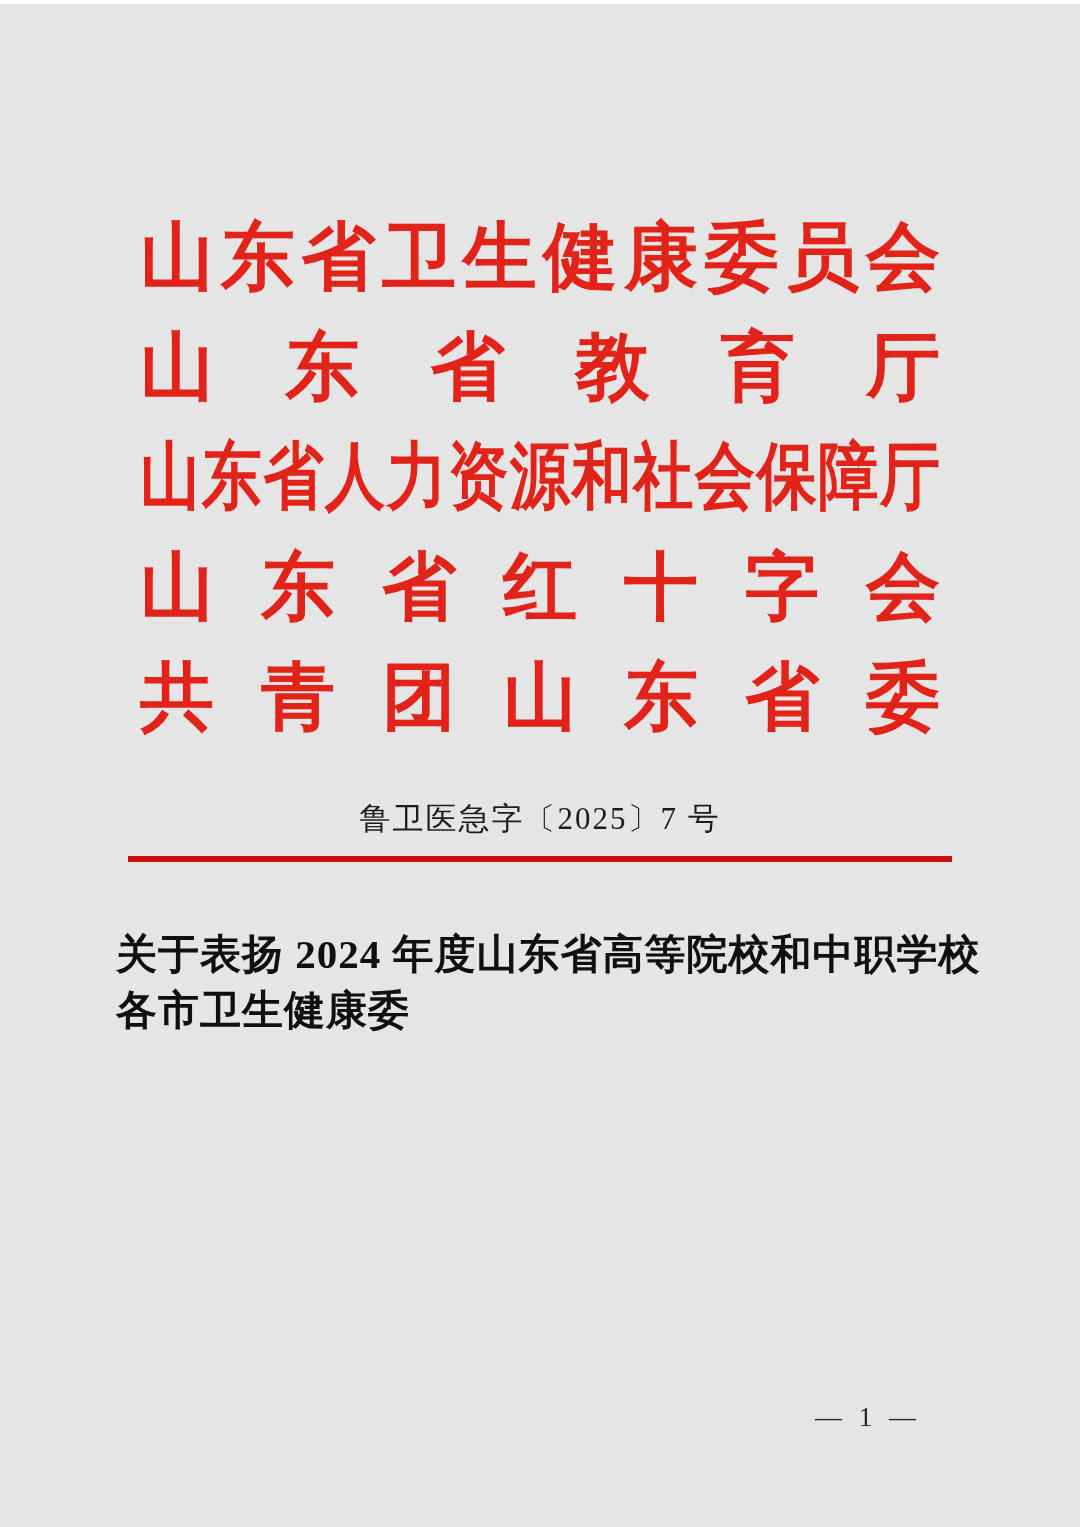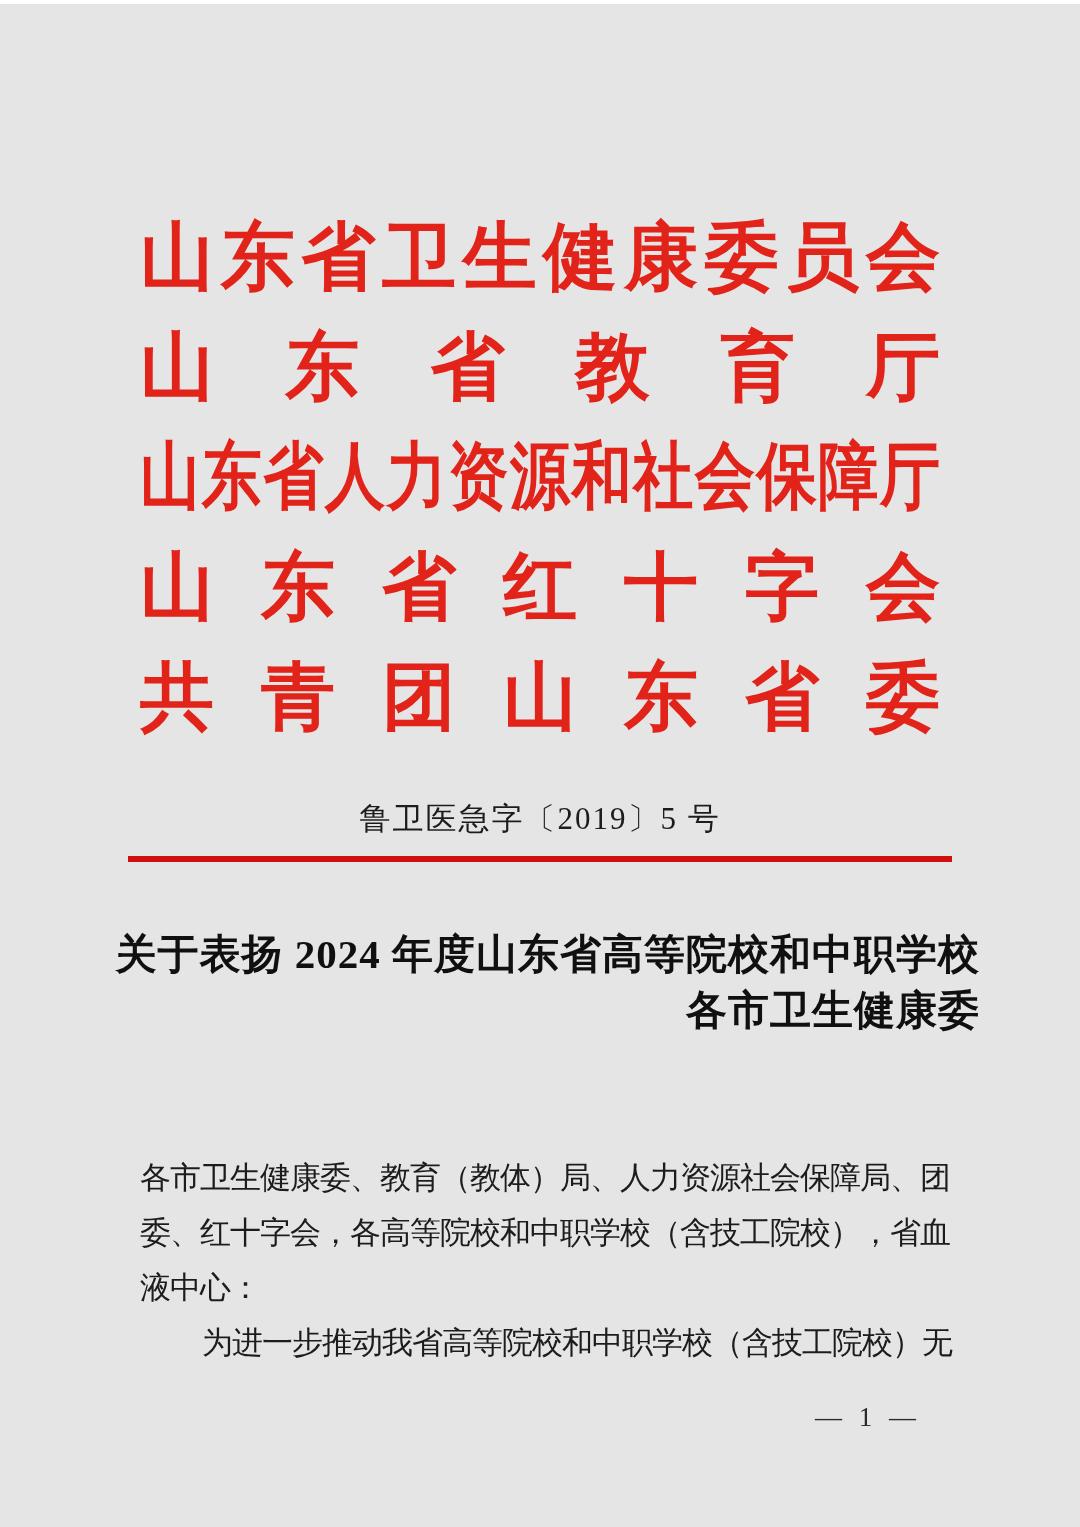--- a/index.html
+++ b/index.html
@@ -54,24 +54,24 @@
     position: absolute;
     left: 128px;
     top: 852px;
     width: 824px;
     height: 6px;
     background: #d00f0f;
   }
   
   .doc-title {
     position: absolute;
-    left: 100px;
+    left: 116px;
     top: 922px;
     width: 880px;
-    text-align: right;
+    text-align: left;
     color: #101010;
   }
   .title-line {
     font-size: 41px;
     line-height: 56px;
     font-weight: bold;
     letter-spacing: 1px;
   }
   
   .doc-body {
@@ -108,31 +108,25 @@
 <div class="page">
 
   <div class="org-header">
     <div class="org-line">山东省卫生健康委员会</div>
     <div class="org-line">山东省教育厅</div>
     <div class="org-line condensed">山东省人力资源和社会保障厅</div>
     <div class="org-line">山东省红十字会</div>
     <div class="org-line">共青团山东省委</div>
   </div>
 
-  <div class="doc-number">鲁卫医急字〔2019〕5 号</div>
+  <div class="doc-number">鲁卫医急字〔2025〕7 号</div>
 
   <div class="red-rule"></div>
 
   <div class="doc-title">
     <div class="title-line">关于表扬 2024 年度山东省高等院校和中职学校</div>
     <div class="title-line">各市卫生健康委</div>
   </div>
 
-  <div class="doc-body">
-    <div class="body-line">各市卫生健康委、教育（教体）局、人力资源社会保障局、团</div>
-    <div class="body-line">委、红十字会，各高等院校和中职学校（含技工院校），省血</div>
-    <div class="body-line">液中心：</div>
-    <div class="body-line indent">为进一步推动我省高等院校和中职学校（含技工院校）无</div>
-  </div>
 
   <div class="page-number">— 1 —</div>
 
 </div>
 
 </body></html>

